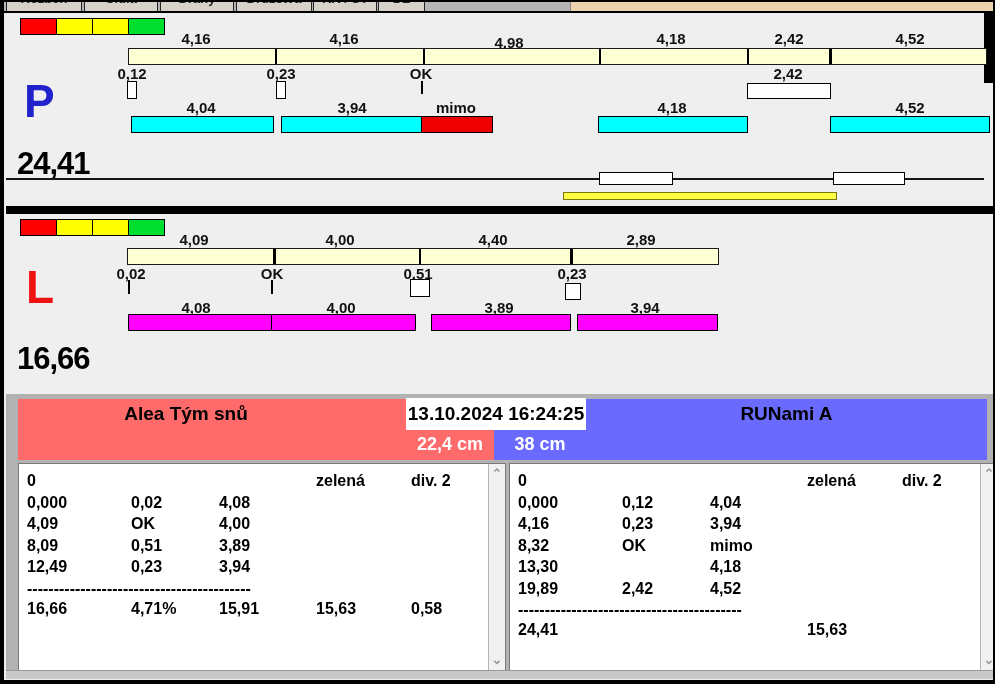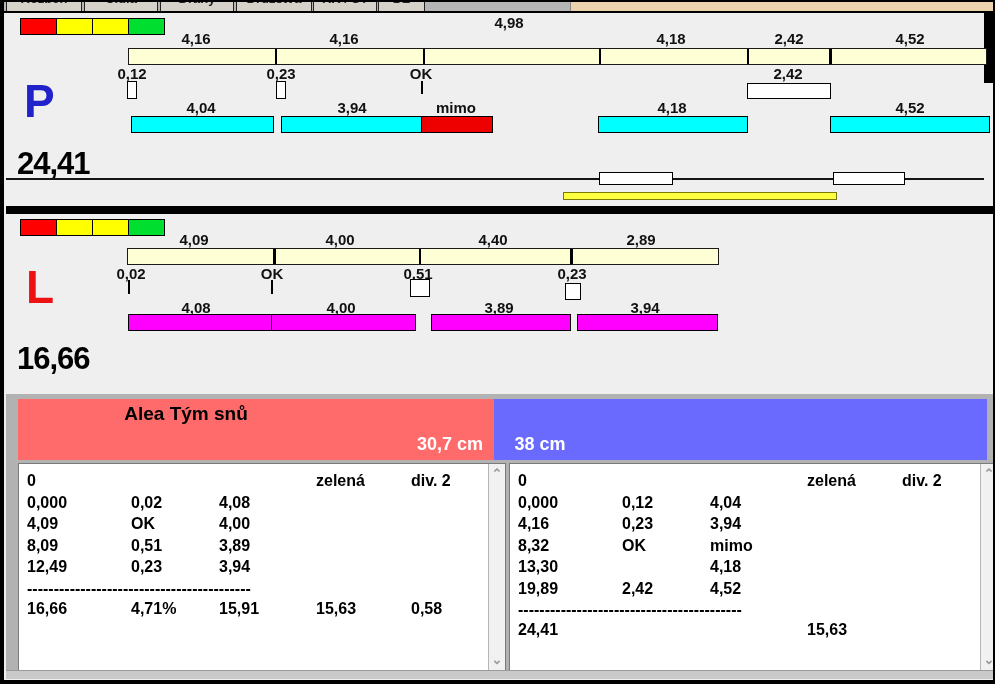--- a/index.html
+++ b/index.html
@@ -68,21 +68,21 @@
     <div class="tl" style="left:17px;top:16px;">
       <span style="background:#ff0000;"></span>
       <span style="background:#ffff00;"></span>
       <span style="background:#ffff00;"></span>
       <span style="background:#00df2f;"></span>
     </div>
     <div class="abs lane-letter" style="left:20px;top:76px;color:#2222cc;">P</div>
 
     <div class="num-lbl" style="left:192px;top:28px;">4,16</div>
     <div class="num-lbl" style="left:340px;top:28px;">4,16</div>
-    <div class="num-lbl" style="left:505px;top:12px;">4,98</div>
+    <div class="num-lbl" style="left:505px;top:32px;">4,98</div>
     <div class="num-lbl" style="left:667px;top:28px;">4,18</div>
     <div class="num-lbl" style="left:785px;top:28px;">2,42</div>
     <div class="num-lbl" style="left:906px;top:28px;">4,52</div>
 
     <div class="track" style="left:124px;top:46px;width:857px;">
       <i class="tdiv" style="left:146px;width:2px;"></i>
       <i class="tdiv" style="left:294px;width:2px;"></i>
       <i class="tdiv" style="left:470px;width:2px;"></i>
       <i class="tdiv" style="left:618px;width:2px;"></i>
       <i class="tdiv" style="left:700px;width:3px;"></i>
@@ -160,22 +160,24 @@
 
     <div class="total" style="left:13px;top:339px;">16,66</div>
   </div>
 
   <div class="bottombg"></div>
 
   <div class="banner" style="left:14px;width:476px;background:#ff6a6a;"></div>
   <div class="banner" style="left:490px;width:493px;background:#6a6aff;"></div>
 
   <div class="team-title" style="left:14px;width:336px;">Alea Tým snů</div>
-
-  <div class="sizecell" style="left:402px;width:88px;">30,7 cm</div>
+  <div class="team-title" style="left:582px;width:401px;">RUNami A</div>
+
+  <div class="datebox">13.10.2024 16:24:25</div>
+  <div class="sizecell" style="left:402px;width:88px;">22,4 cm</div>
   <div class="sizecell" style="left:490px;width:92px;">38 cm</div>
 
   <div class="panel" style="left:14px;width:486px;">
     <div class="panel-inner">
       <div class="trow">
         <span class="c1">0</span>
         <span class="c4">zelená</span>
         <span class="c5">div. 2</span>
       </div>
       <div class="trow">

